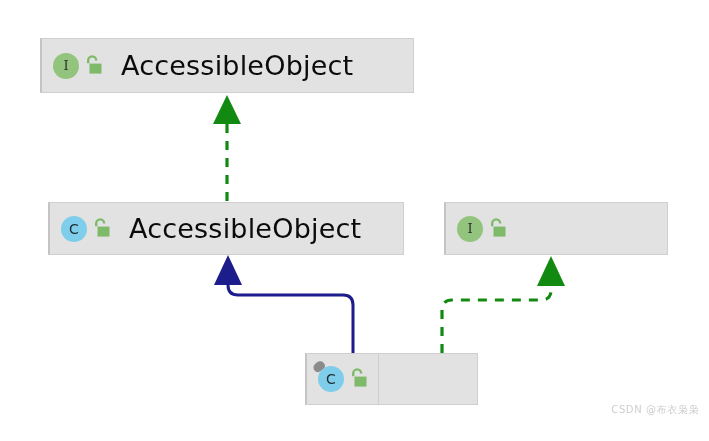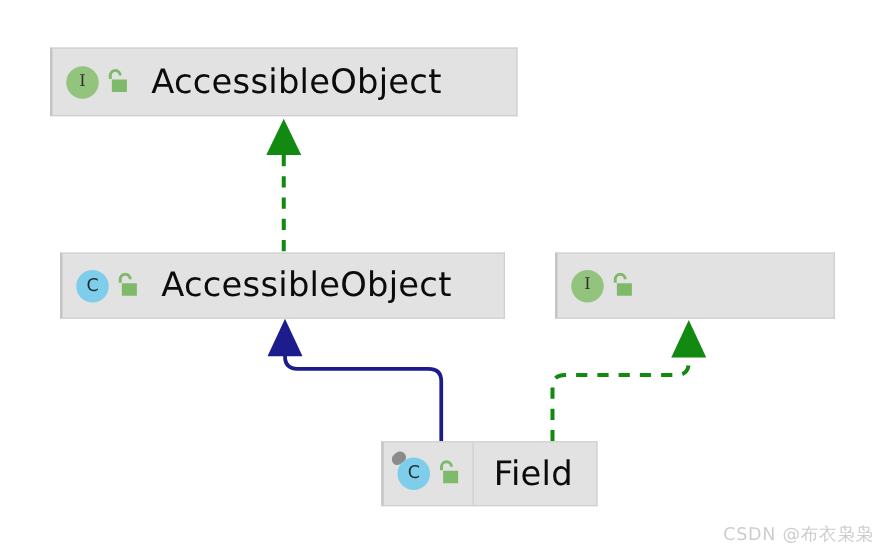--- a/index.html
+++ b/index.html
@@ -113,23 +113,23 @@
     width: 18px;
     height: 22px;
     flex: 0 0 auto;
     display: block;
   }
 
   
   .watermark {
     position: absolute;
     right: 10px;
-    bottom: 4px;
+    bottom: 24px;
     color: #cdcdcd;
-    font-size: 14px;
+    font-size: 10px;
     letter-spacing: 0.6px;
     white-space: nowrap;
     user-select: none;
   }
 </style>
 </head>
 <body>
 
 <div id="canvas">
 
@@ -198,18 +198,17 @@
     <div class="node-icons">
       <span class="type-icon cls">
         <span class="badge"></span>
         <span class="glyph">C</span>
       </span>
       <svg class="lock-icon" viewBox="0 0 18 22">
         <path d="M3.2 8.2 V5.4 a4 4 0 0 1 8 0" fill="none" stroke="#7fba6a" stroke-width="2.4"></path>
         <rect x="4.5" y="8.6" width="12" height="10" fill="#7fba6a"></rect>
       </svg>
     </div>
-    <div class="node-label">Field</div>
   </div>
 
   <div class="watermark">CSDN @布衣枭枭</div>
 
 </div>
 
 </body></html>

